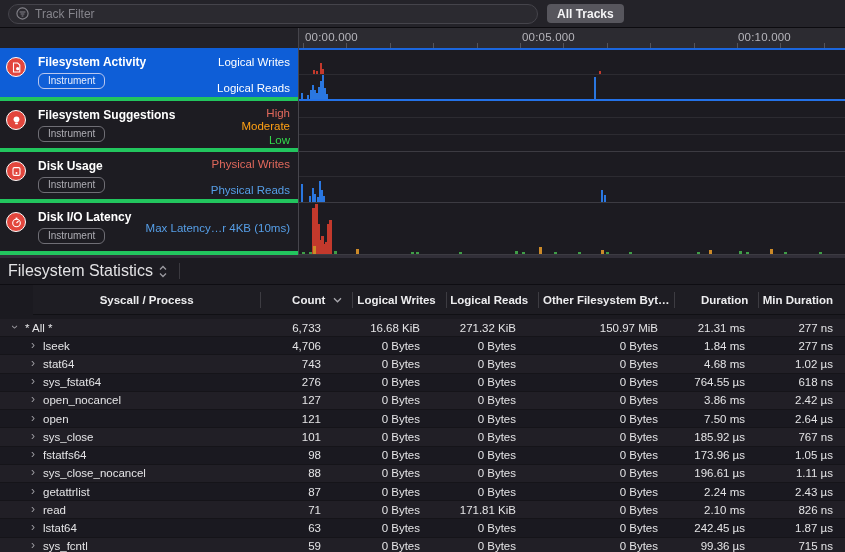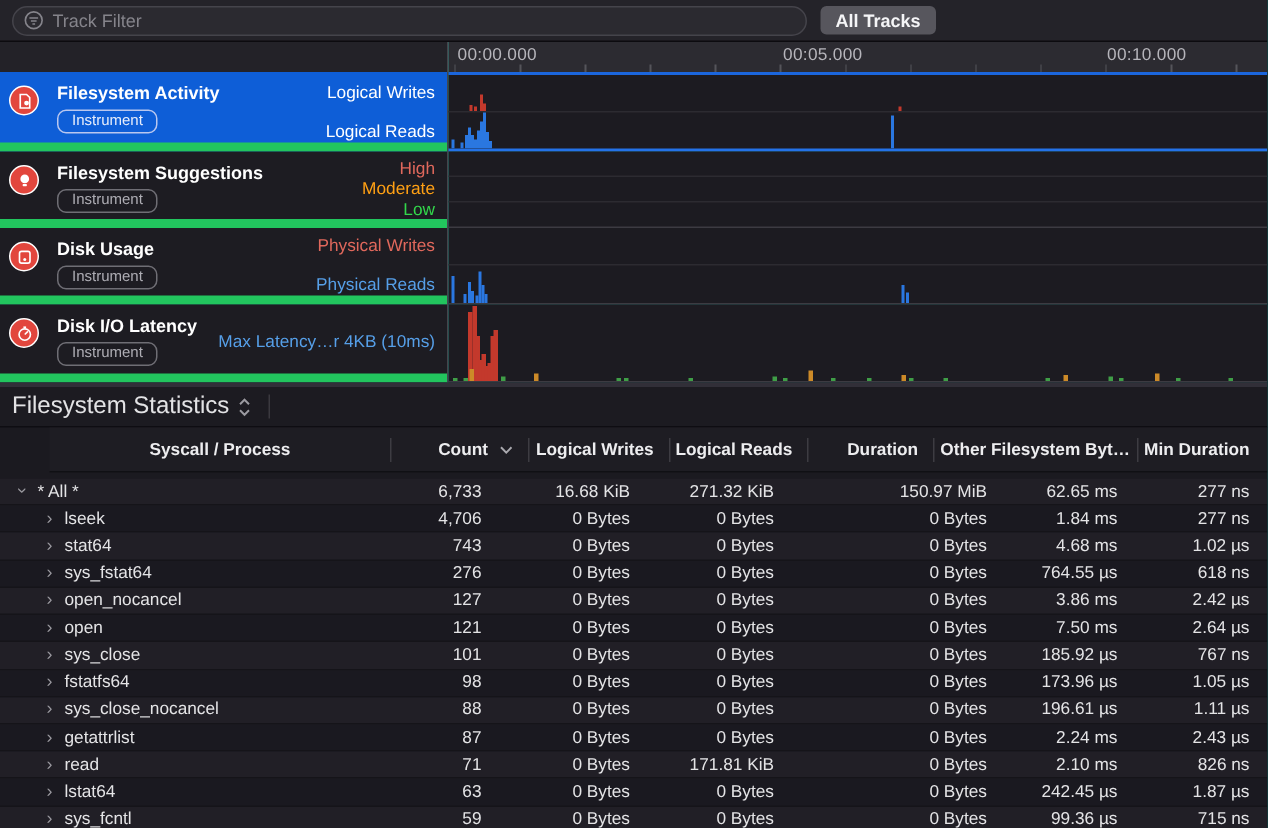--- a/index.html
+++ b/index.html
@@ -21,21 +21,21 @@
     color:#f5f5f7; font-size:12px; font-weight:700; line-height:18px; cursor:default; }
   
   .ruler-left { position:absolute; top:28px; left:0; width:298px; height:20px; background:#232228; }
   .ruler { position:absolute; top:28px; left:299px; width:546px; height:20px; background:#2c2b31; }
   .ruler::after { content:""; position:absolute; left:0; right:0; bottom:0; height:5px;
     background-image:repeating-linear-gradient(to right,#55545a 0 1px,transparent 1px 43.4px);
     background-position:4px 0; }
   .tick-label { position:absolute; top:3px; font-size:11.5px; color:#b6b5bb; letter-spacing:.2px; }
   .vdiv { position:absolute; top:28px; left:298px; width:1px; height:227px; background:#46454c; }
   
-  .thead { position:absolute; left:0; width:298px; background:#1d1c22; border-bottom:6px solid #22c55e; }
+  .thead { position:absolute; left:0; width:298px; background:#1d1c22; border-bottom:4px solid #22c55e; }
   .thead.selected { background:#0e5ed7; }
   .ticon { position:absolute; left:6px; top:9px; width:20px; height:20px; border-radius:50%;
     background:#e2463d; border:1.5px solid #ffffff; display:flex; align-items:center; justify-content:center; }
   .ttitle { position:absolute; left:38px; top:7px; font-size:12px; font-weight:700; color:#ffffff; }
   .badge { position:absolute; left:38px; top:25px; font-size:10px; color:#aeadb4;
     border:1px solid #6f6e75; border-radius:6px; padding:1px 9px 2px; }
   .thead.selected .badge { color:#e7edfb; border-color:#b9c7ef; }
   .lane-label { position:absolute; right:8px; font-size:11.5px; }
   .lbl-white { color:#ffffff; }
   .lbl-red { color:#e0685c; }
@@ -245,35 +245,35 @@
       <div class="hcell c1 right">
         <span>Count</span>
         <span class="sort-chev">
           <svg width="9" height="6" viewBox="0 0 9 6">
               <path d="M1 1.2 L4.5 4.8 L8 1.2" fill="none" stroke="#a9a8ae" stroke-width="1.3"></path>
             </svg>
         </span>
       </div>
       <div class="hcell c2 right pad10">Logical Writes</div>
       <div class="hcell c3 right pad10">Logical Reads</div>
+      <div class="hcell c4 center">Other Filesystem Byt…</div>
       <div class="hcell c5 right pad10">Duration</div>
-      <div class="hcell c4 center">Other Filesystem Byt…</div>
       <div class="hcell c6 right pad12">Min Duration</div>
     </div>
     <div class="tbody">
         <div class="trow">
           <div class="tcell c0" style="padding-left: 10px;">
             <span class="chev expanded">›</span>
             <span class="rname">* All *</span>
           </div>
           <div class="tcell num c1 pad12">6,733</div>
           <div class="tcell num c2 pad10">16.68 KiB</div>
           <div class="tcell num c3 pad10">271.32 KiB</div>
           <div class="tcell num c4 pad10">150.97 MiB</div>
-          <div class="tcell num c5 pad10">62.65 ms</div>
+          <div class="tcell num c5 pad10">21.31 ms</div>
           <div class="tcell num c6 pad12">277 ns</div>
         </div>
         <div class="trow">
           <div class="tcell c0" style="padding-left: 28px;">
             <span class="chev">›</span>
             <span class="rname">lseek</span>
           </div>
           <div class="tcell num c1 pad12">4,706</div>
           <div class="tcell num c2 pad10">0 Bytes</div>
           <div class="tcell num c3 pad10">0 Bytes</div>

